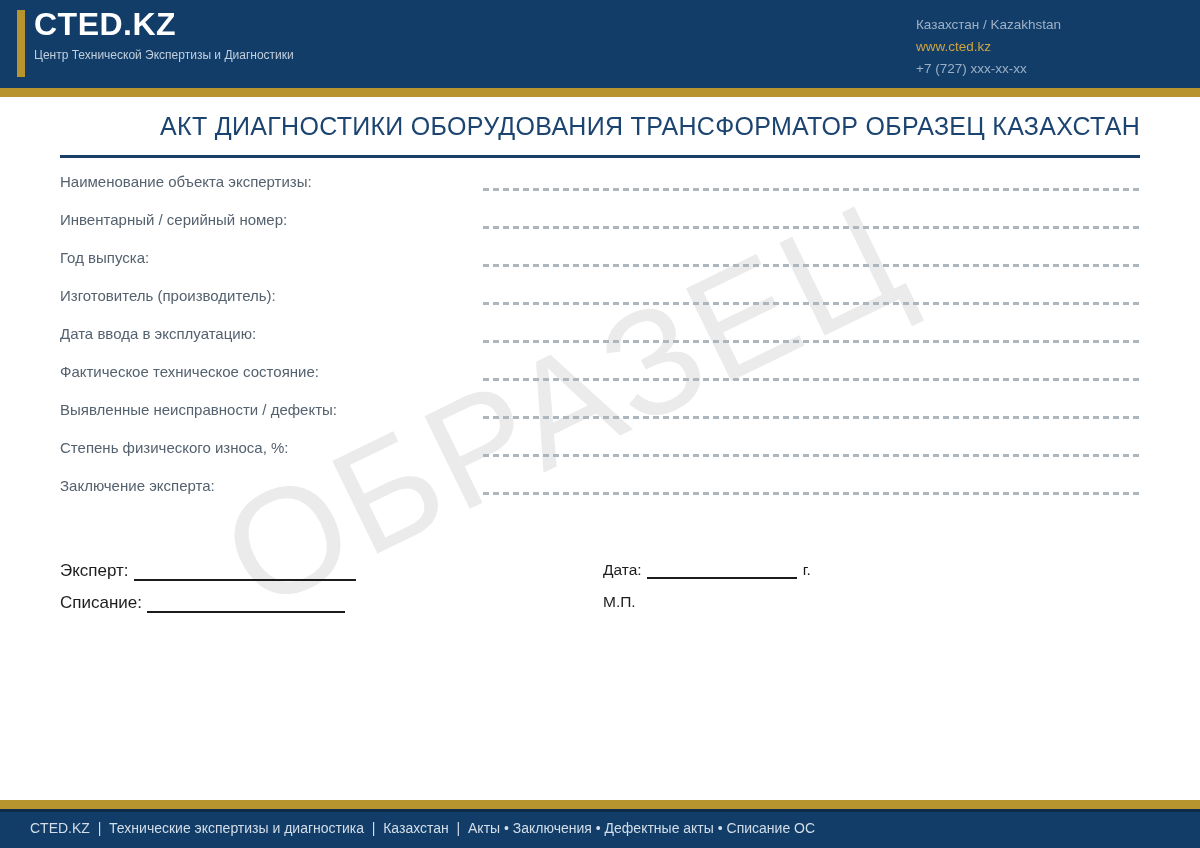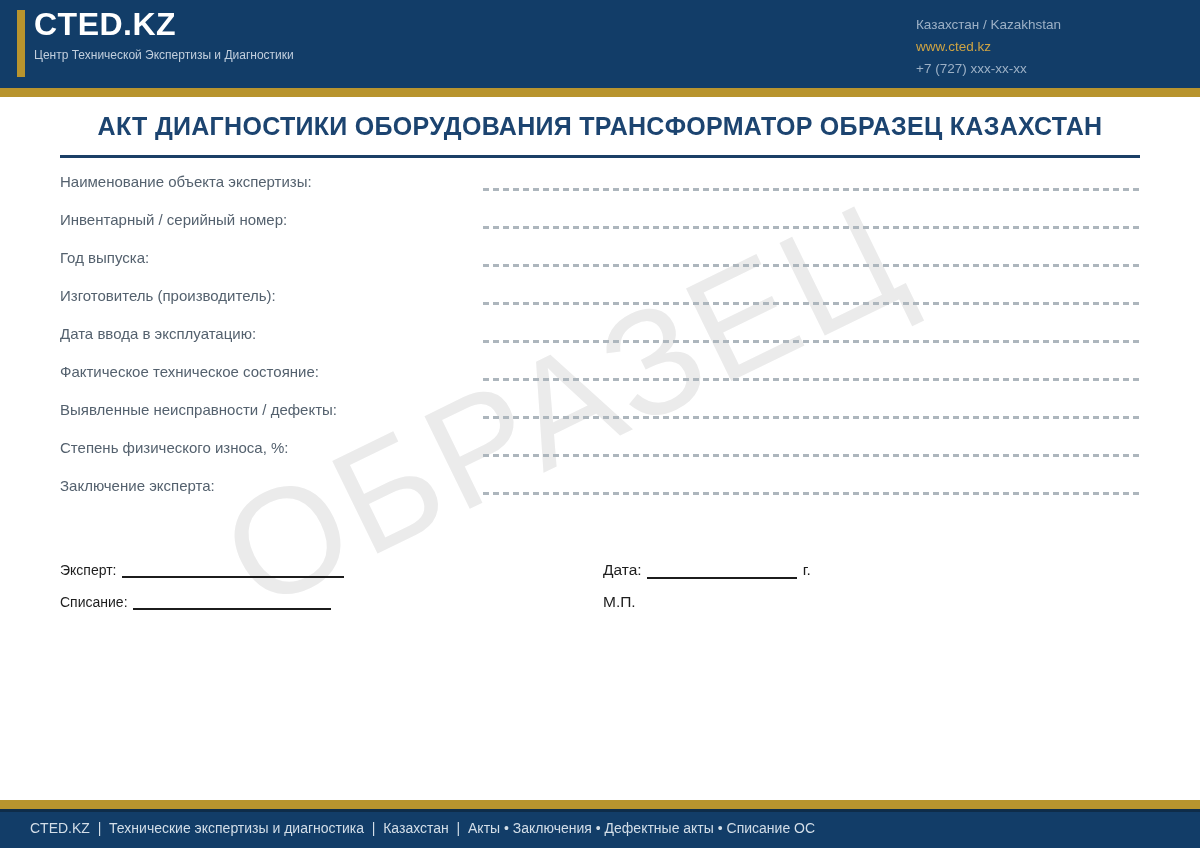--- a/index.html
+++ b/index.html
@@ -13,22 +13,22 @@
   .gold-stripe { position:absolute; left:0; width:1200px; height:9px; background:#b8942e; }
   .gold-stripe.top { top:88px; }
   .brand-accent { position:absolute; left:17px; top:10px; width:8px; height:67px; background:#b8942e; }
   .brand { position:absolute; left:34px; top:6px; color:#ffffff; font-size:32px; font-weight:600; letter-spacing:0.5px; }
   .tagline { position:absolute; left:34px; top:48px; color:#c2cfdd; font-size:12px; }
   .header-right { position:absolute; left:916px; top:14px; font-size:13.5px; line-height:22px; color:#9db1c6; }
   .header-right .link { color:#cfa443; }
 
   
   .doc-title {
-    position:absolute; top:112px; left:60px; width:1080px; text-align:center;
-    color:#1c4470; font-size:25px; font-weight:700; letter-spacing:0.3px;
+    position:absolute; top:112px; left:60px; width:1080px; text-align:right;
+    color:#1c4470; font-size:25px; font-weight:400; letter-spacing:0.3px;
   }
   .title-rule { position:absolute; top:155px; left:60px; width:1080px; height:3px; background:#1b3f66; }
 
   
   .watermark {
     position:absolute; left:565px; top:405px; z-index:0;
     transform:translate(-50%,-50%) rotate(-26deg);
     font-size:150px; font-weight:400; letter-spacing:4px;
     color:#ebebeb; white-space:nowrap; user-select:none;
   }
@@ -37,21 +37,21 @@
   .form-area { position:absolute; top:172px; left:60px; width:1081px; z-index:1; }
   .form-row { position:relative; height:38px; }
   .field-label { position:absolute; left:0; top:1px; font-size:15px; color:#54616e; }
   .fill-line {
     position:absolute; left:423px; right:0; top:16px; height:3px;
     background:repeating-linear-gradient(90deg, #adb6bd 0 6px, transparent 6px 10px);
   }
 
   
   .sig-area { position:absolute; left:0; top:0; width:1200px; z-index:1; }
-  .sig-row { position:absolute; left:60px; font-size:14px; color:#1d1d1d; }
+  .sig-row { position:absolute; left:60px; font-size:17px; color:#1d1d1d; }
   .sig-row.r1 { top:561px; }
   .sig-row.r2 { top:593px; }
   .sig-right { position:absolute; left:582px; font-size:15.5px; color:#1d1d1d;margin-left:21px; }
   .sig-right.r1 { top:561px; }
   .sig-right.r2 { top:593px; }
   .sign-line { display:inline-block; height:15px; border-bottom:2px solid #1c1c1c; vertical-align:bottom; margin-left:5px; }
   .sign-line.expert { width:222px; }
   .sign-line.position { width:198px; }
   .sign-line.date { width:150px; margin-right:6px; }
 

